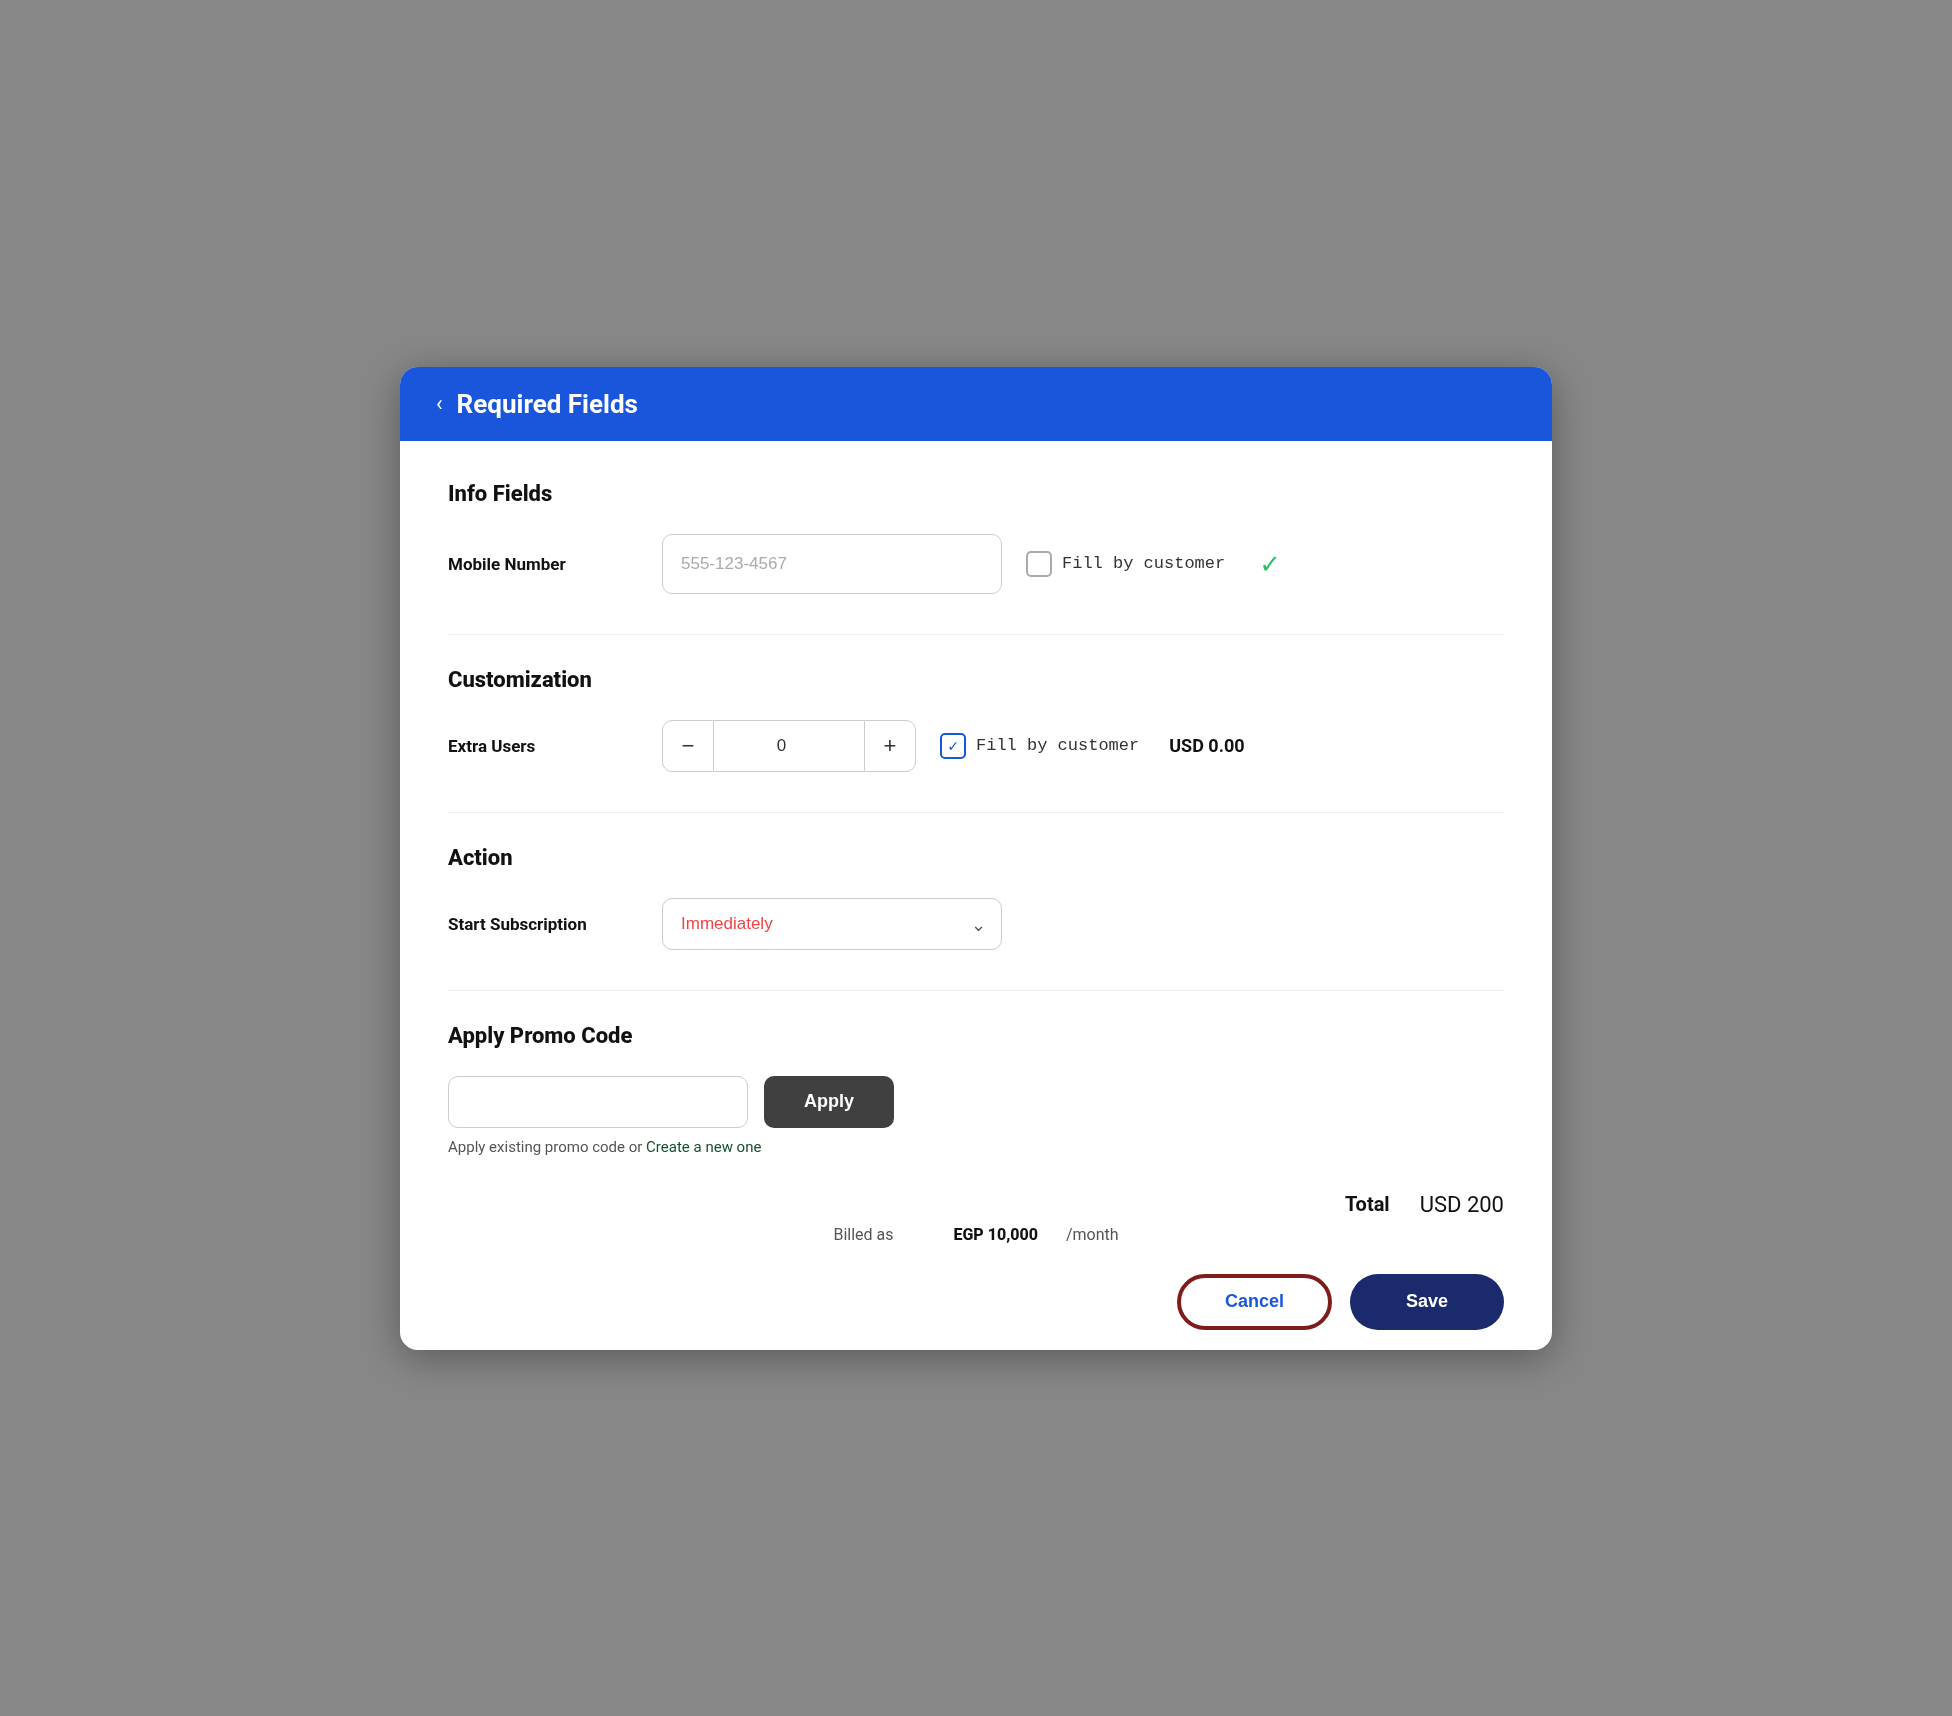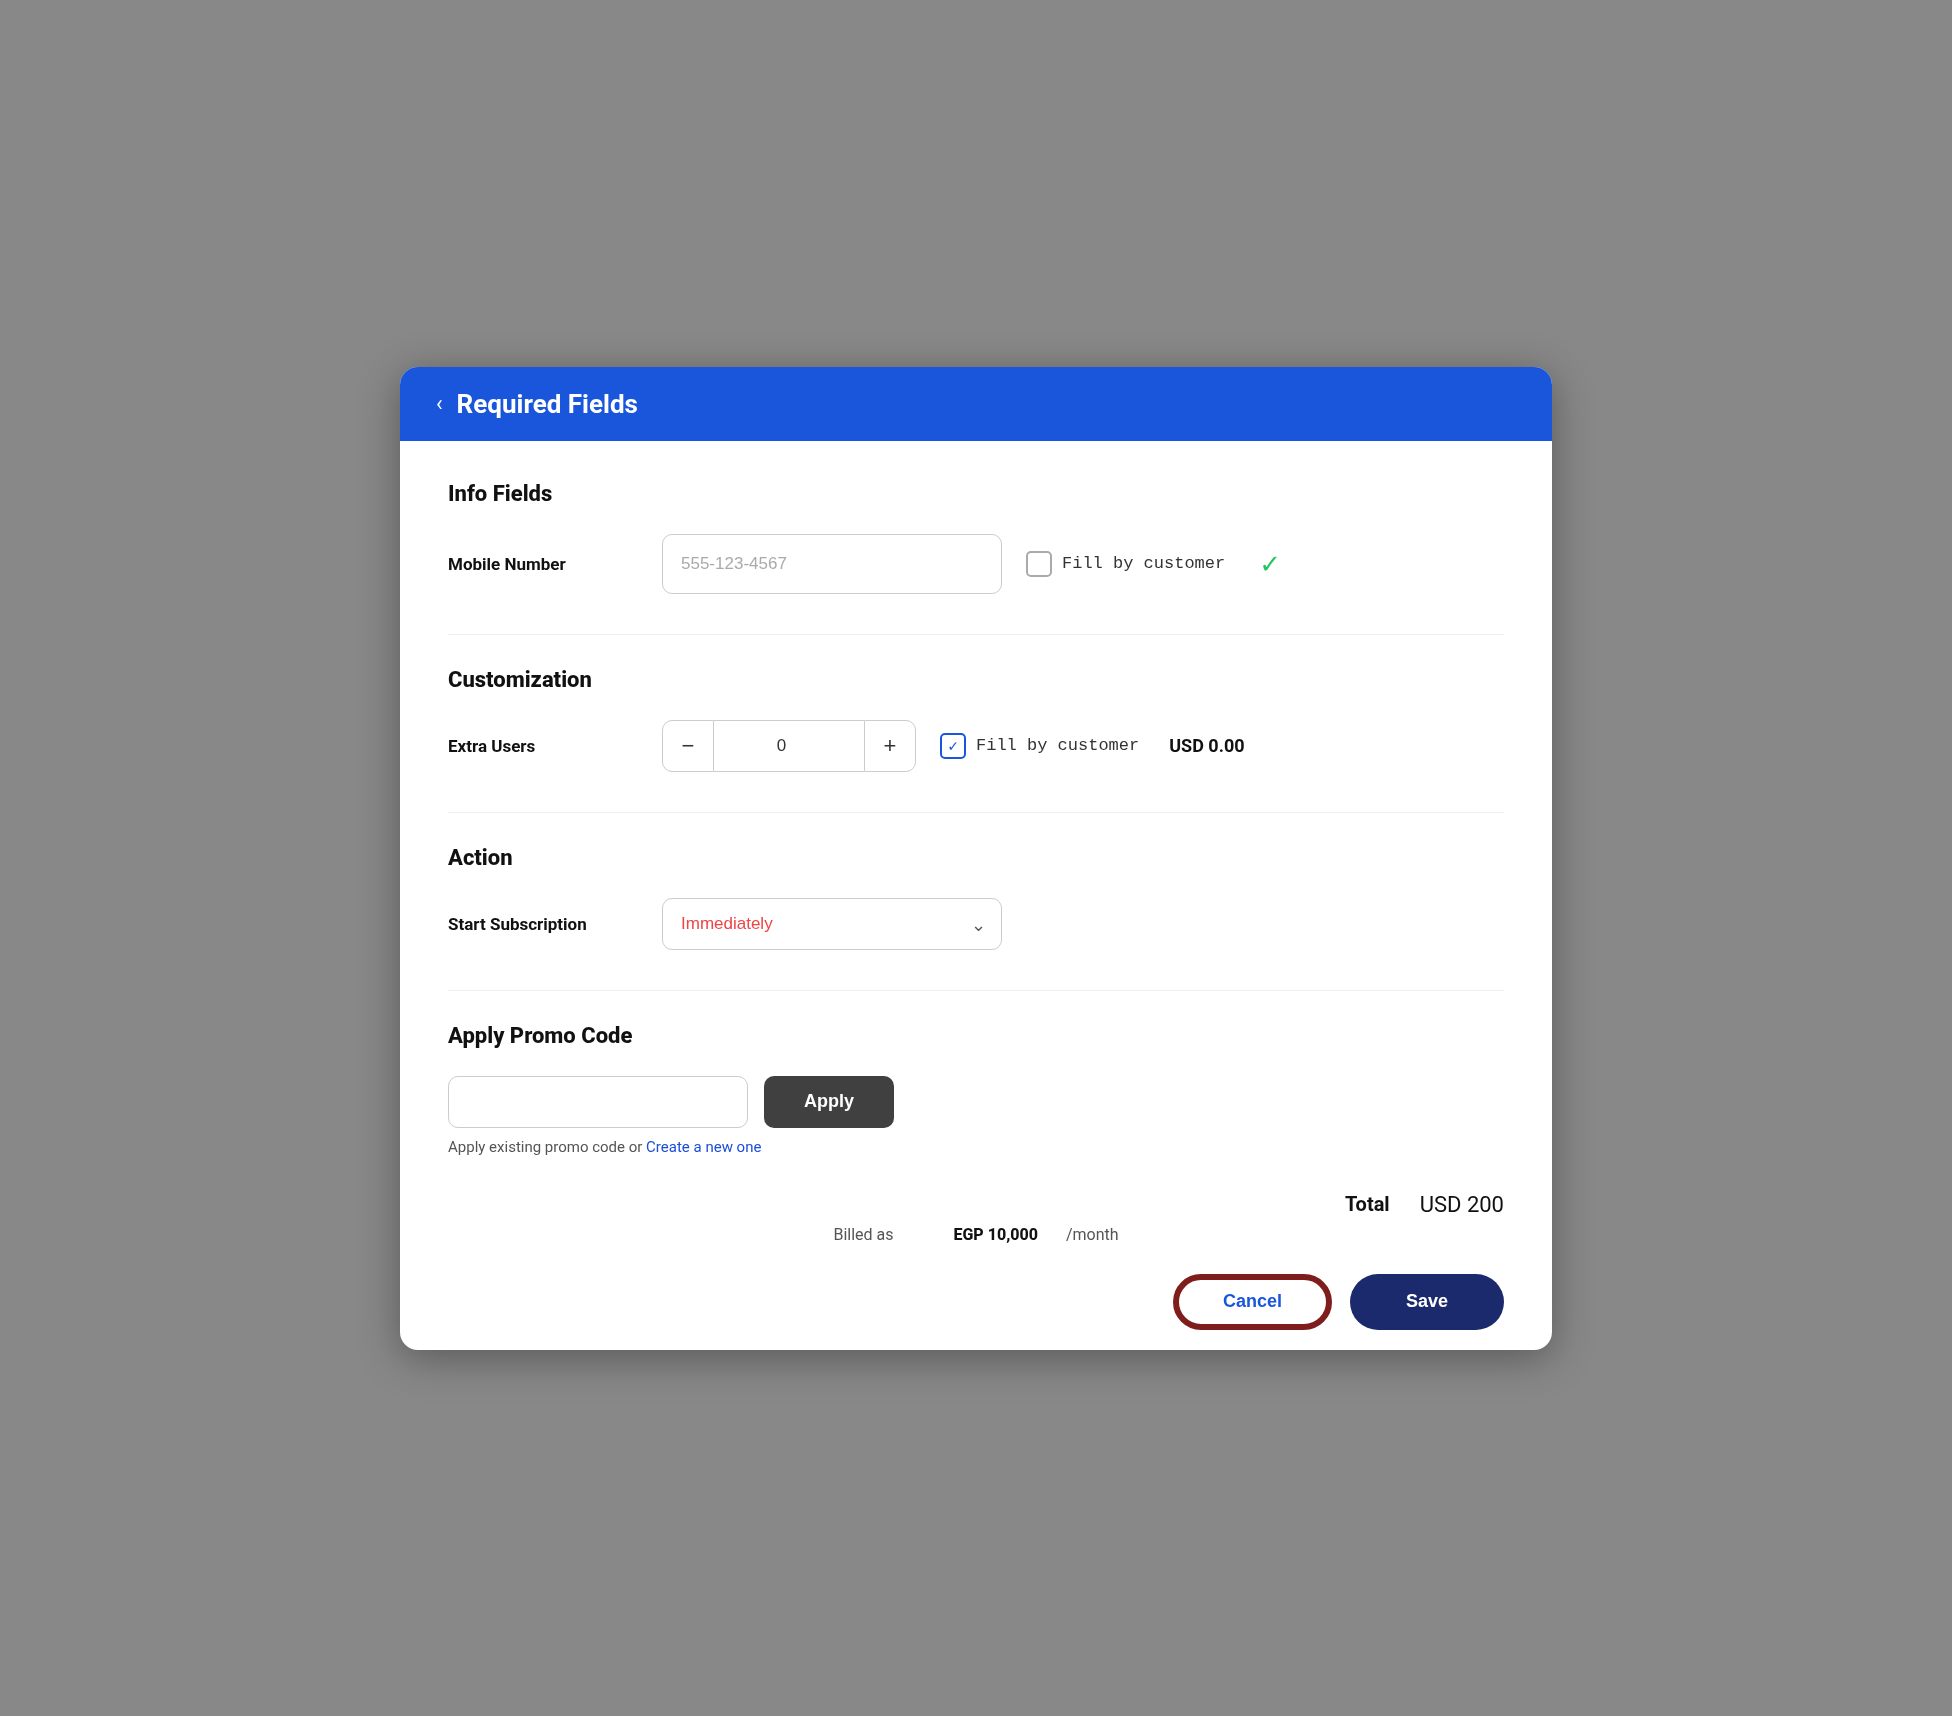--- a/index.html
+++ b/index.html
@@ -244,21 +244,21 @@
       font-weight: 700;
       cursor: pointer;
     }
 
     .promo-hint {
       font-size: 15px;
       color: #555;
     }
 
     .promo-hint a {
-      color: #1d4ed8;
+      color: #14532d;
       text-decoration: none;
       margin-top: 40px;
     }
 
     .total-row {
       display: flex;
       justify-content: flex-end;
       align-items: center;
       gap: 30px;
       margin-bottom: 8px;
@@ -294,21 +294,21 @@
       display: flex;
       justify-content: flex-end;
       gap: 18px;
     }
 
     .cancel-btn {
       height: 56px;
       padding: 0 44px;
       background: #fff;
       color: #1a56db;
-      border: 6px solid #7f1d1d;
+      border: 4px solid #7f1d1d;
       border-radius: 30px;
       font-size: 18px;
       font-weight: 600;
       cursor: pointer;
     }
 
     .save-btn {
       height: 56px;
       padding: 0 56px;
       background: #1a2a6c;

